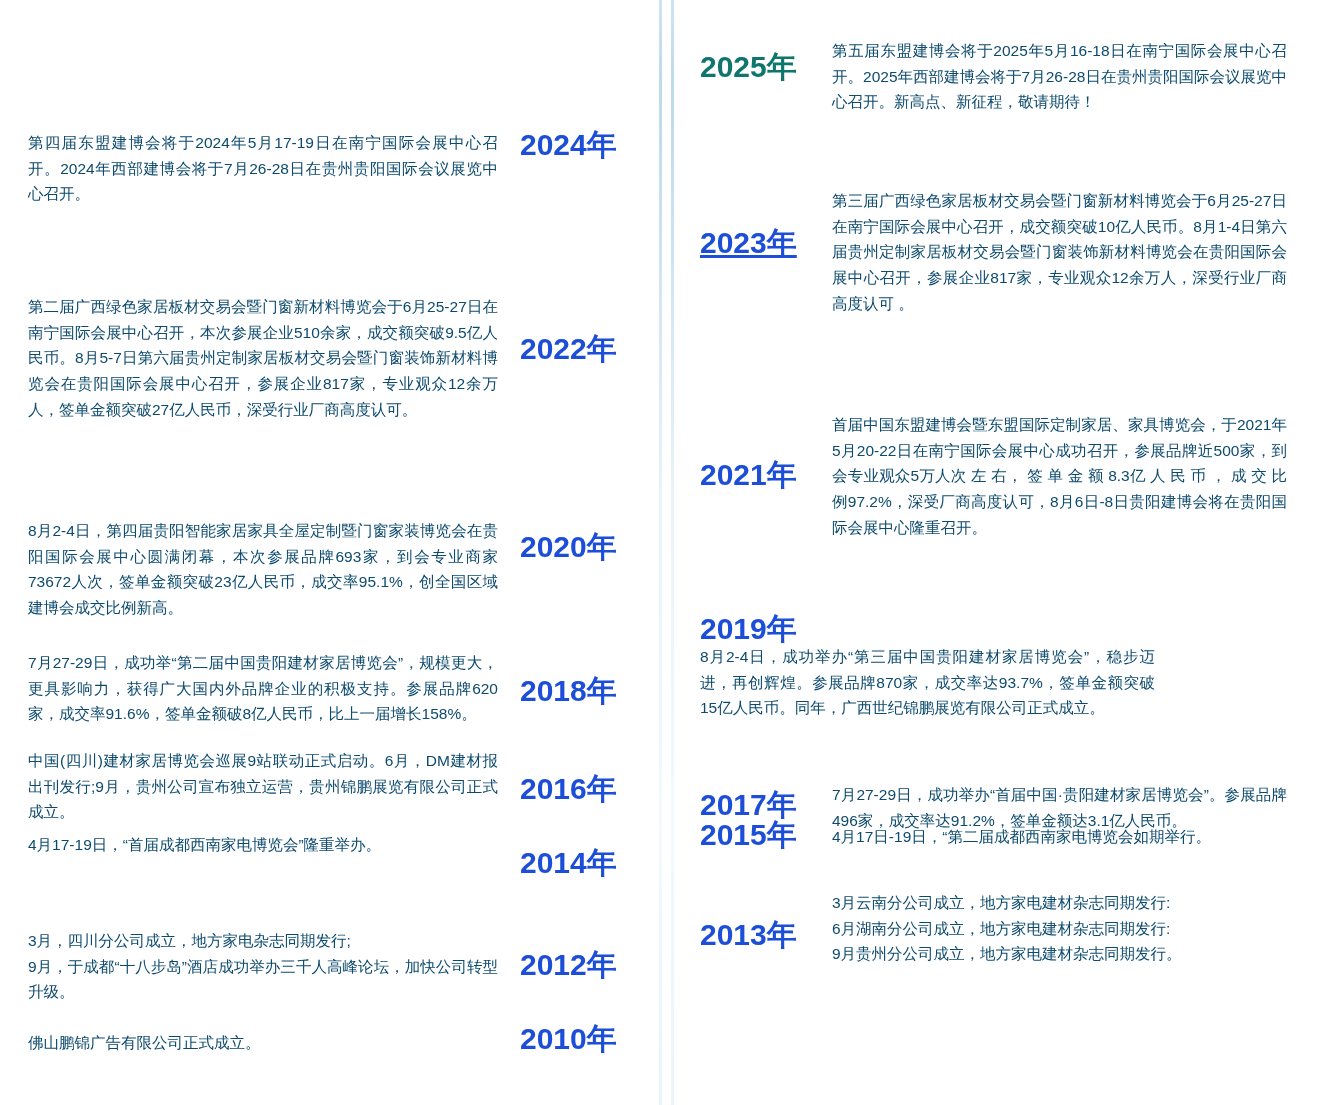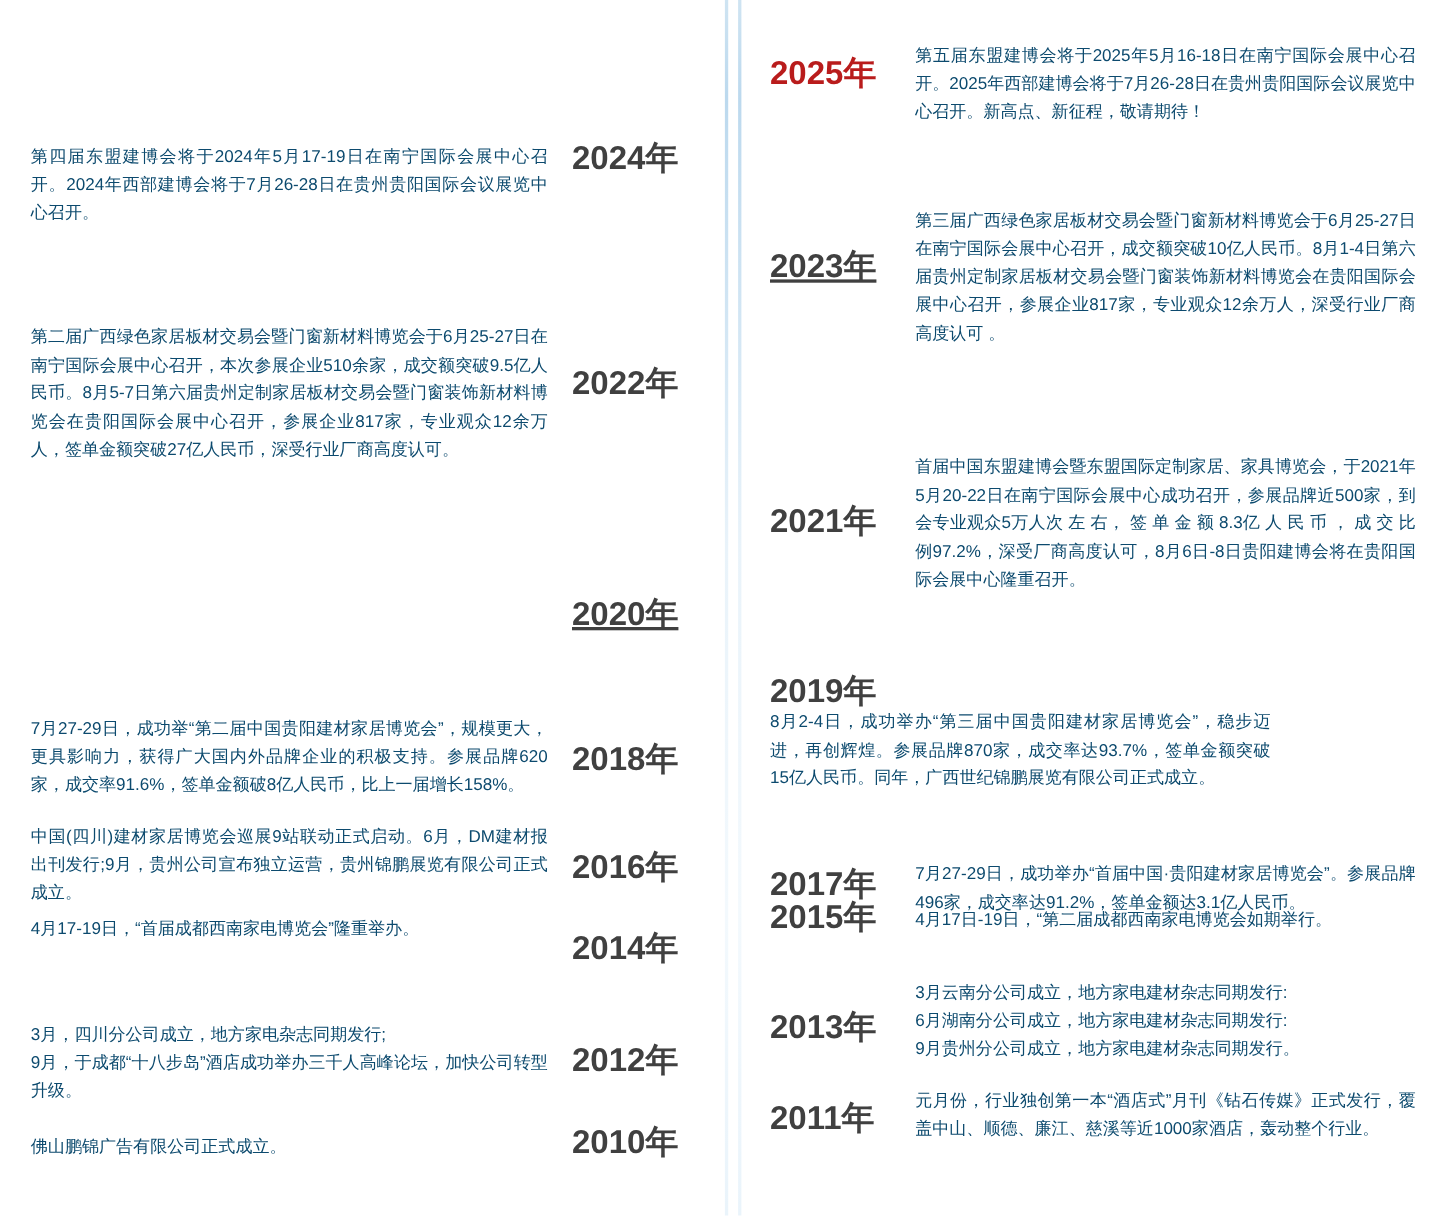--- a/index.html
+++ b/index.html
@@ -44,28 +44,28 @@
     text-align: left;
   }
   .entry.right {
     flex-direction: row;
     text-align: left;
   }
 
   .year {
     font-size: 30px;
     font-weight: bold;
-    color: #404040;
+    color: #1d4ed8;
     letter-spacing: 0px;
     line-height: 1;
     white-space: nowrap;
     font-family: "Liberation Sans", "DejaVu Sans", sans-serif;
   }
   .year.highlight {
-    color: #b91c1c;
+    color: #0f766e;
   }
 
   .desc {
     font-size: 15.5px;
     line-height: 1.66;
     color: #0c4a6e;
     text-align: justify;
     text-justify: inter-ideograph;
   }
 
@@ -98,21 +98,22 @@
     <div class="desc">第四届东盟建博会将于2024年5月17-19日在南宁国际会展中心召开。2024年西部建博会将于7月26-28日在贵州贵阳国际会议展览中心召开。</div>
     <div class="year">2024年</div>
   </div>
 
   <div class="entry left" style="left:20px; top:294px; width:620px;">
     <div class="desc">第二届广西绿色家居板材交易会暨门窗新材料博览会于6月25-27日在南宁国际会展中心召开，本次参展企业510余家，成交额突破9.5亿人民币。8月5-7日第六届贵州定制家居板材交易会暨门窗装饰新材料博览会在贵阳国际会展中心召开，参展企业817家，专业观众12余万人，签单金额突破27亿人民币，深受行业厂商高度认可。</div>
     <div class="year" style="margin-top:40px;">2022年</div>
   </div>
 
   <div class="entry left" style="left:20px; top:518px; width:620px;">
-    <div class="year" style="margin-top:26px;text-decoration:underline;">2020年</div>
+    <div class="desc">8月2-4日，第四届贵阳智能家居家具全屋定制暨门窗家装博览会在贵阳国际会展中心圆满闭幕，本次参展品牌693家，到会专业商家73672人次，签单金额突破23亿人民币，成交率95.1%，创全国区域建博会成交比例新高。</div>
+    <div class="year" style="margin-top:14px;">2020年</div>
   </div>
 
   <div class="entry left" style="left:20px; top:650px; width:620px;">
     <div class="desc">7月27-29日，成功举“第二届中国贵阳建材家居博览会”，规模更大，更具影响力，获得广大国内外品牌企业的积极支持。参展品牌620家，成交率91.6%，签单金额破8亿人民币，比上一届增长158%。</div>
     <div class="year" style="margin-top:26px;">2018年</div>
   </div>
 
   <div class="entry left" style="left:20px; top:748px; width:620px;">
     <div class="desc">中国(四川)建材家居博览会巡展9站联动正式启动。6月，DM建材报出刊发行;9月，贵州公司宣布独立运营，贵州锦鹏展览有限公司正式成立。</div>
     <div class="year" style="margin-top:26px;">2016年</div>
@@ -164,18 +165,14 @@
     <div class="desc" style="margin-top:4px;">4月17日-19日，“第二届成都西南家电博览会如期举行。</div>
   </div>
 
   <div class="entry right" style="left:700px; top:890px; width:600px;">
     <div class="year" style="margin-top:30px;">2013年</div>
     <div class="desc" style="white-space:pre-line;">3月云南分公司成立，地方家电建材杂志同期发行:
 6月湖南分公司成立，地方家电建材杂志同期发行:
 9月贵州分公司成立，地方家电建材杂志同期发行。</div>
   </div>
 
-  <div class="entry right" style="left:700px; top:988px; width:600px;">
-    <div class="year" style="margin-top:14px;">2011年</div>
-    <div class="desc">元月份，行业独创第一本“酒店式”月刊《钻石传媒》正式发行，覆盖中山、顺德、廉江、慈溪等近1000家酒店，轰动整个行业。</div>
-  </div>
 
 </div>
 
 </body></html>

